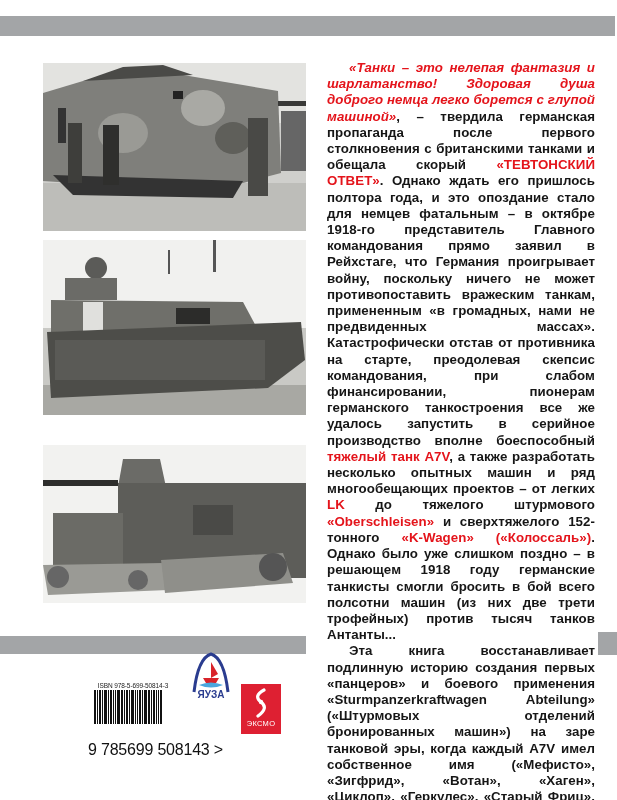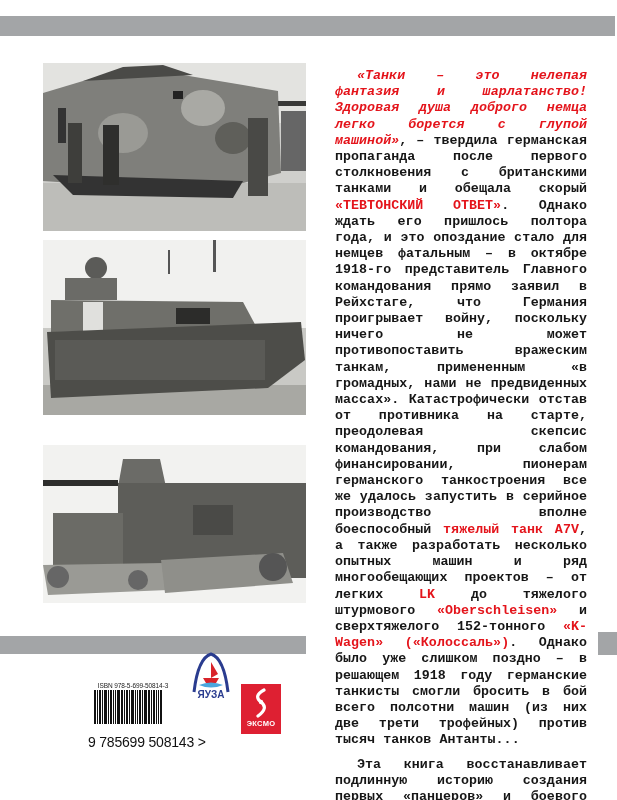--- a/index.html
+++ b/index.html
@@ -17,37 +17,37 @@
     .photo svg { display: block; width: 100%; height: 100%; }
     .photo-1 { top: 63px; height: 168px; }
     .photo-2 { top: 240px; height: 175px; }
     .photo-3 { top: 445px; height: 158px; background: #efefef; }
 
     .text-col {
       position: absolute; left: 327px; top: 60px; width: 268px;
       font-size: 13.3px; line-height: 16.2px; font-weight: bold; color: #161616;
       text-align: justify; letter-spacing: 0.05px;
     }
-    .text-col p { margin: 8px; text-indent: 22px; font-family: Liberation Mono, monospace; }
+    .text-col p { margin: 0; text-indent: 22px; }
     .red { color: #e4141b; }
     .red-it { color: #e4141b; font-style: italic; }
 
     .isbn-block { position: absolute; left: 88px; top: 682px; width: 90px; }
     .isbn-label { font-size: 6.5px; color: #222; text-align: center; letter-spacing: -0.1px; }
     .barcode { display: flex; align-items: flex-end; height: 34px; margin-left: 6px; margin-top: 1px; }
     .barcode i { display: block; background: #111; height: 100%; margin-right: 1px; }
-    .barcode-num { font-size: 14px; color: #111; margin-top: 10px; white-space: nowrap; letter-spacing: -0.2px; }
+    .barcode-num { font-size: 16px; color: #111; margin-top: 17px; white-space: nowrap; letter-spacing: -0.2px; }
 
     .yauza-logo { position: absolute; left: 190px; top: 652px; width: 42px; height: 48px; }
     .eksmo-logo {
       position: absolute; left: 241px; top: 684px; width: 40px; height: 50px;
       background: #de2032; display: flex; flex-direction: column; align-items: center;
     }
     .eksmo-logo svg { margin-top: 4px; }
-    .eksmo-text { font-size: 7.5px; font-weight: bold; color: #fff; letter-spacing: 0.3px; margin-top: 1px; }
+    .eksmo-text { font-size: 7.5px; font-weight: normal; color: #fff; letter-spacing: 0.3px; margin-top: 1px; }
   </style>
 </head>
 <body>
 
 <div class="bar bar-top"></div>
 <div class="bar bar-left"></div>
 <div class="bar bar-right"></div>
 
 <div class="photo photo-1" title="Танк A7V с экипажем">
   <svg viewBox="0 0 263 168" preserveAspectRatio="none">

